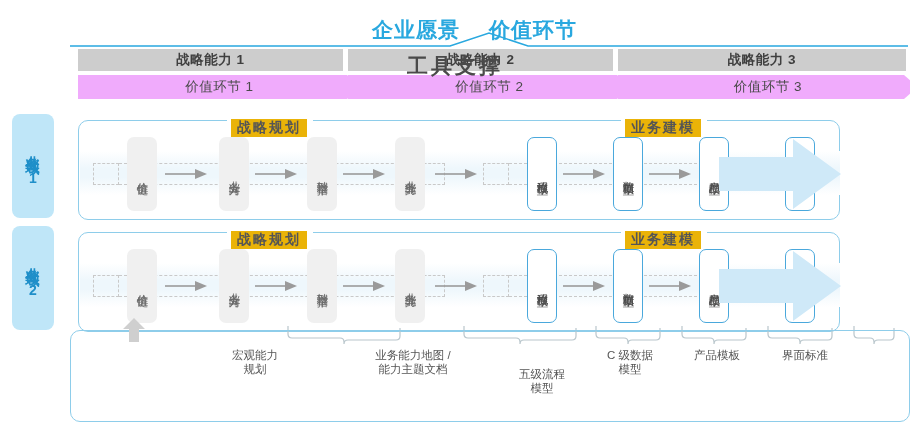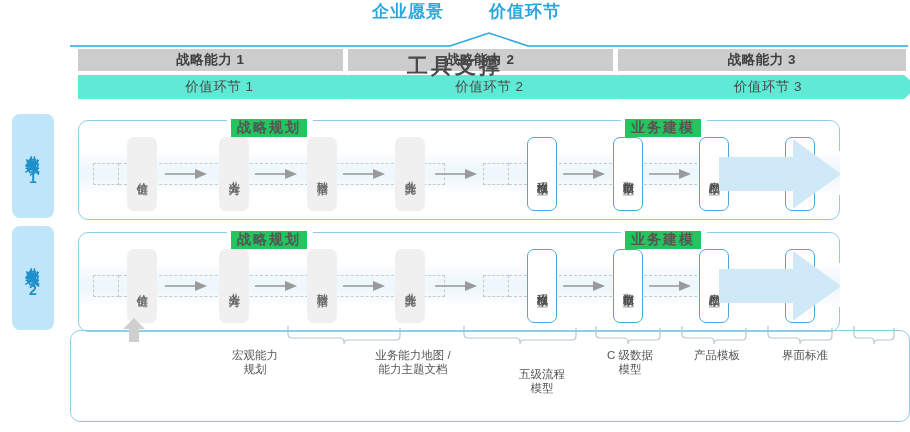--- a/index.html
+++ b/index.html
@@ -6,22 +6,22 @@
   html, body {
     width: 910px; height: 432px;
     background: #ffffff;
     font-family: "Liberation Sans", "DejaVu Sans", sans-serif;
     overflow: hidden;
   }
   #root { position: relative; width: 910px; height: 432px; }
 
   
   .top-title {
-    position: absolute; top: 0;
-    font-size: 17px; font-weight: bold; color: #29A8DF;
+    position: absolute; top: 16px;
+    font-size: 21px; font-weight: bold; color: #29A8DF;
     letter-spacing: 1px; white-space: nowrap;
   }
   #vision-title  { left: 372px; }
   #strategy-title{ left: 489px; }
 
   .peak-line { position: absolute; left: 70px; top: 32px; width: 838px; height: 16px; }
 
   
   .cap-row { position: absolute; left: 78px; top: 49px; width: 828px; height: 22px; }
   .cap-bar {
@@ -32,21 +32,21 @@
     letter-spacing: .5px;
   }
   #cap-0 { left: 0px;   width: 265px; }
   #cap-1 { left: 270px; width: 265px; }
   #cap-2 { left: 540px; width: 288px; }
 
   
   .vc-row { position: absolute; left: 78px; top: 75px; width: 838px; height: 24px; }
   .vc-bar {
     position: absolute; top: 0; height: 24px;
-    background: #5eead4; color: #4a4a4a;
+    background: #f0abfc; color: #4a4a4a;
     font-size: 13.5px;
     display: flex; align-items: center; justify-content: center;
     letter-spacing: .5px;
     clip-path: polygon(0 0, calc(100% - 14px) 0, 100% 50%, calc(100% - 14px) 100%, 0 100%);
   }
   #vc-0 { left: 0px;   width: 283px; }
   #vc-1 { left: 270px; width: 283px; }
   #vc-2 { left: 540px; width: 300px; }
 
   
@@ -76,21 +76,21 @@
   .border-gap {
     position: absolute; top: -2px; height: 4px; background: #ffffff;
   }
   #gap-0-a { left: 148px; width: 86px; }
   #gap-0-b { left: 542px; width: 86px; }
 
   .section-title {
     position: absolute; top: -2px;
     font-size: 14px; font-weight: bold; color: #555555;
     letter-spacing: 2px; white-space: nowrap;
-    background: #22c55e; padding: 0 6px;
+    background: #eab308; padding: 0 6px;
   }
   .st-a { left: 152px; }
   .st-b { left: 546px; }
 
   
   .band {
     position: absolute; left: 1px; top: 30px; width: 760px; height: 44px;
     background: linear-gradient(to bottom, #ffffff 0%, #eef7fc 40%, #eef7fc 60%, #ffffff 100%);
   }
 

